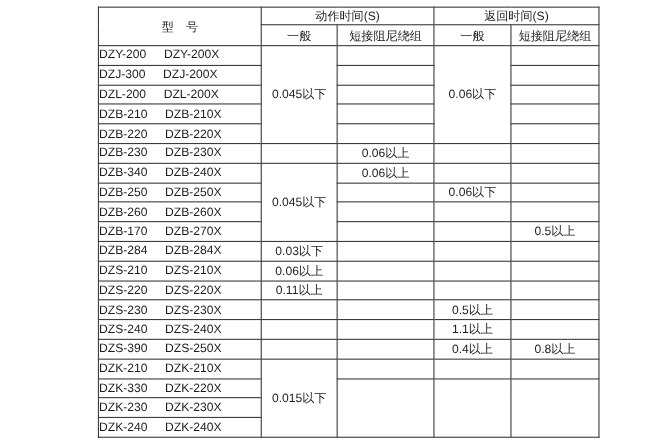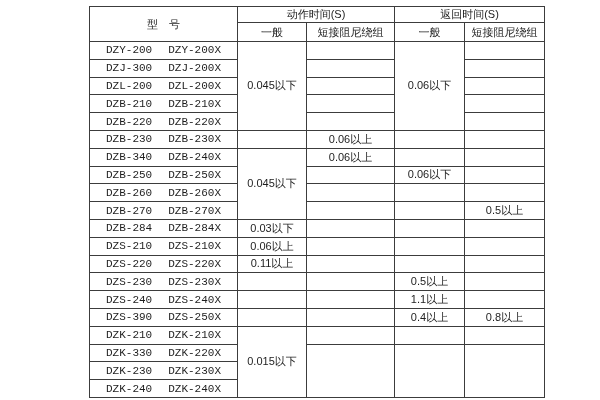--- a/index.html
+++ b/index.html
@@ -18,21 +18,21 @@
     text-align:center;
     vertical-align:middle;
     padding:0;
     background:#ffffff;
     white-space:nowrap;
     overflow:hidden;
   }
   thead tr.group-row th { height:15px; }
   thead tr.sub-row th { height:19px; }
   tbody td { height:17.8px; }
-  .model-inner { display:flex; justify-content:center; align-items:center; gap:16px;font-family:Liberation Mono, monospace; }
+  .model-inner { display:flex; align-items:center; gap:16px; }
   col.c-model { width:148px; }
   col.c-act-gen { width:69px; }
   col.c-act-damp { width:88px; }
   col.c-ret-gen { width:70px; }
   col.c-ret-damp { width:80px; }
 </style>
 </head>
 <body>
 
 <table class="spec">
@@ -151,21 +151,21 @@
             <span>DZB-260X</span>
           </div>
         </td>
         <td rowspan="1"></td>
         <td rowspan="1"></td>
         <td rowspan="1"></td>
       </tr>
       <tr>
         <td>
           <div class="model-inner">
-            <span>DZB-270</span>
+            <span>DZB-170</span>
             <span>DZB-270X</span>
           </div>
         </td>
         <td rowspan="1"></td>
         <td rowspan="1"></td>
         <td rowspan="1">0.5以上</td>
       </tr>
       <tr>
         <td>
           <div class="model-inner">

